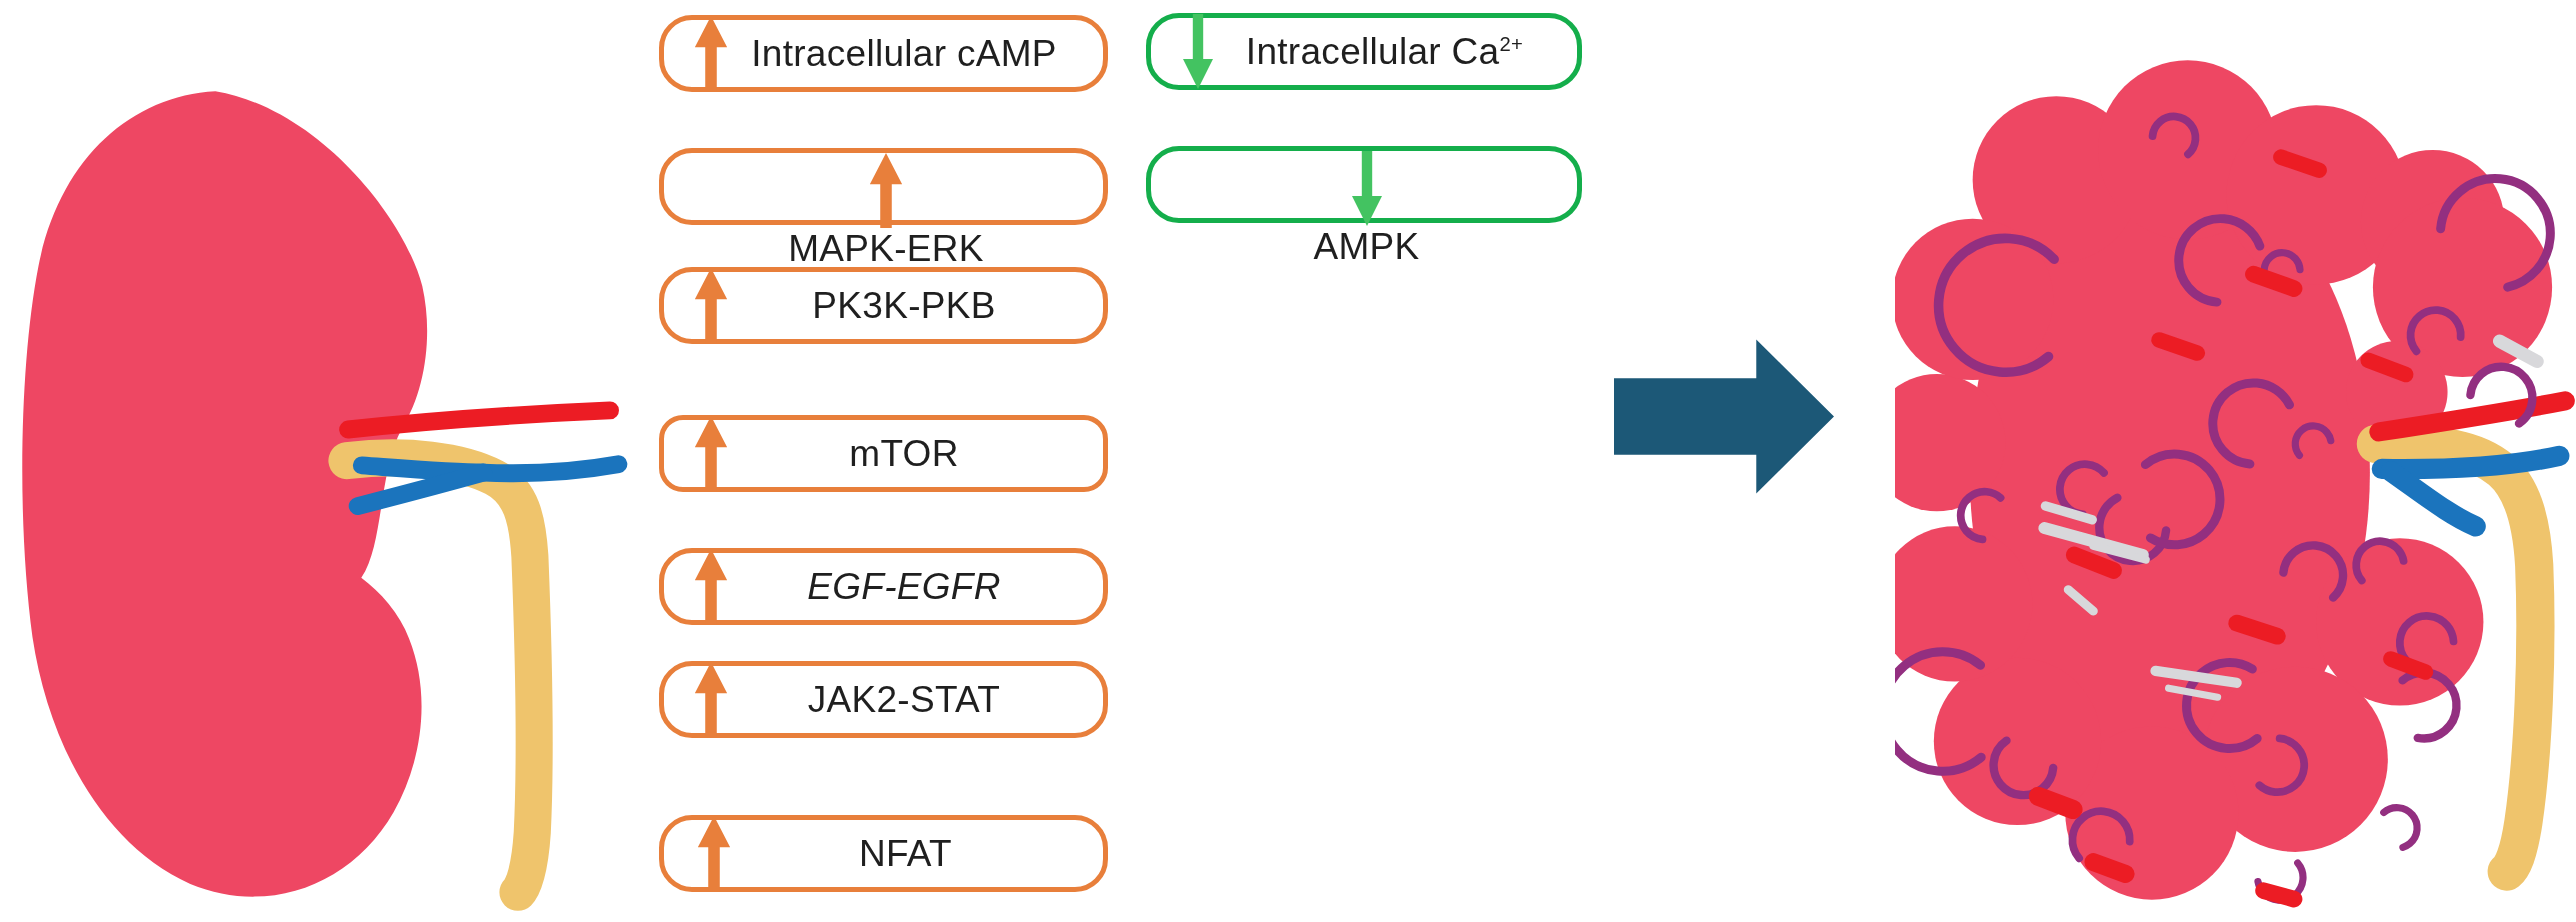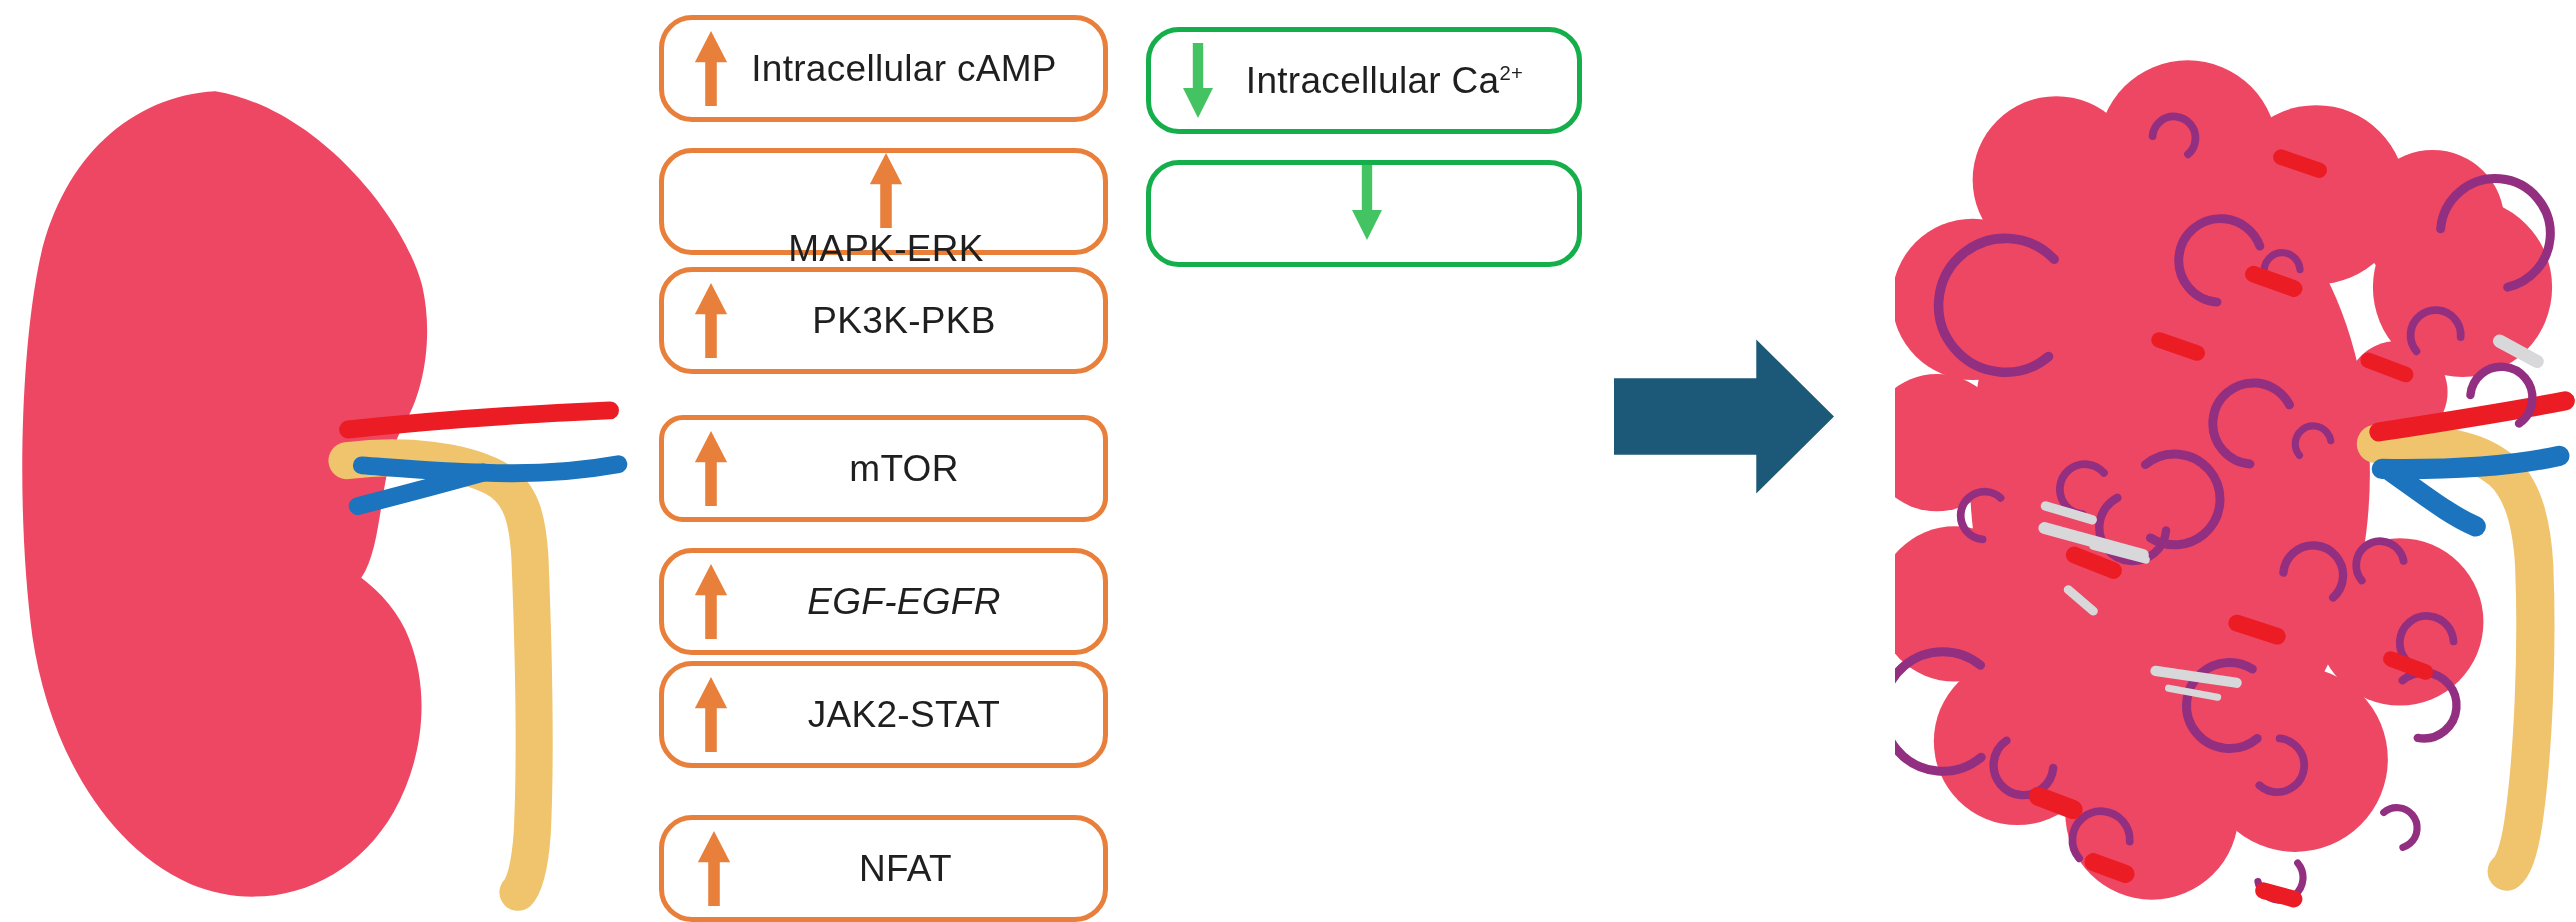--- a/index.html
+++ b/index.html
@@ -21,22 +21,22 @@
   .k-body path,.k-body circle,.k-body ellipse{fill:var(--kidney-pink);}
   .v-yellow{stroke:var(--ureter-yellow);fill:none;stroke-linecap:round;}
   .v-blue{stroke:var(--vein-blue);fill:none;stroke-linecap:round;}
   .v-red{stroke:var(--artery-red);fill:none;stroke-linecap:round;}
   .cyst{stroke:var(--cyst-purple);fill:none;stroke-linecap:round;}
   .rdash{stroke:var(--artery-red);fill:none;stroke-linecap:round;}
   .gdash{stroke:var(--cyst-gray);fill:none;stroke-linecap:round;}
 
   .col{position:absolute;}
   .col-up{left:659px;top:15px;width:449px;height:918px;}
-  .col-down{left:1146px;top:27px;width:436px;height:371px;text-decoration:underline;}
-  .pbox{position:absolute;left:0;box-sizing:border-box;height:107px;background:#fff;
+  .col-down{left:1146px;top:13px;width:436px;height:371px;text-decoration:underline;}
+  .pbox{position:absolute;left:0;box-sizing:border-box;height:77px;background:#fff;
         border-radius:33px;display:flex;align-items:center;padding:0 24px 0 29px;}
   .pbox.orange{width:449px;border:5.4px solid var(--box-orange);}
   .pbox.green{width:436px;border:5.4px solid var(--box-green);}
   .r0{top:0;} .r1{top:133px;flex-direction:column;} .r2{top:252px;} .r3{top:400px;border-radius:24px;}
   .r4{top:533px;font-style:italic;} .r5{top:646px;} .r6{top:800px;padding-left:32px;}
   .dir-arrow{width:36px;height:75px;flex:0 0 auto;}
   .up-arrow polygon{fill:var(--box-orange);}
   .down-arrow polygon{fill:var(--arrow-green);}
   .plabel{flex:1;text-align:center;font-size:37px;color:var(--label-text);
           letter-spacing:0.3px;white-space:nowrap;}
@@ -118,20 +118,21 @@
     <div class="pbox green r0">
       <svg class="dir-arrow down-arrow" viewBox="0 0 60 130">
           <polygon points="30,130 4,78 21,78 21,0 39,0 39,78 56,78"></polygon>
         </svg>
       <span class="plabel"><span>Intracellular Ca</span><sup>2+</sup></span>
     </div>
     <div class="pbox green r1">
       <svg class="dir-arrow down-arrow" viewBox="0 0 60 130">
           <polygon points="30,130 4,78 21,78 21,0 39,0 39,78 56,78"></polygon>
         </svg>
+      <span class="plabel">AMPK</span>
     </div>
   </div>
 
   <svg class="illu big-arrow" viewBox="0 0 368 262">
     <polygon points="0,67 238,67 238,2 368,131 238,260 238,195 0,195"></polygon>
   </svg>
 
   <svg class="illu kidney-right" viewBox="0 0 1145 1430">
     <g class="k-body">
       <ellipse cx="460" cy="700" rx="335" ry="525"></ellipse>

